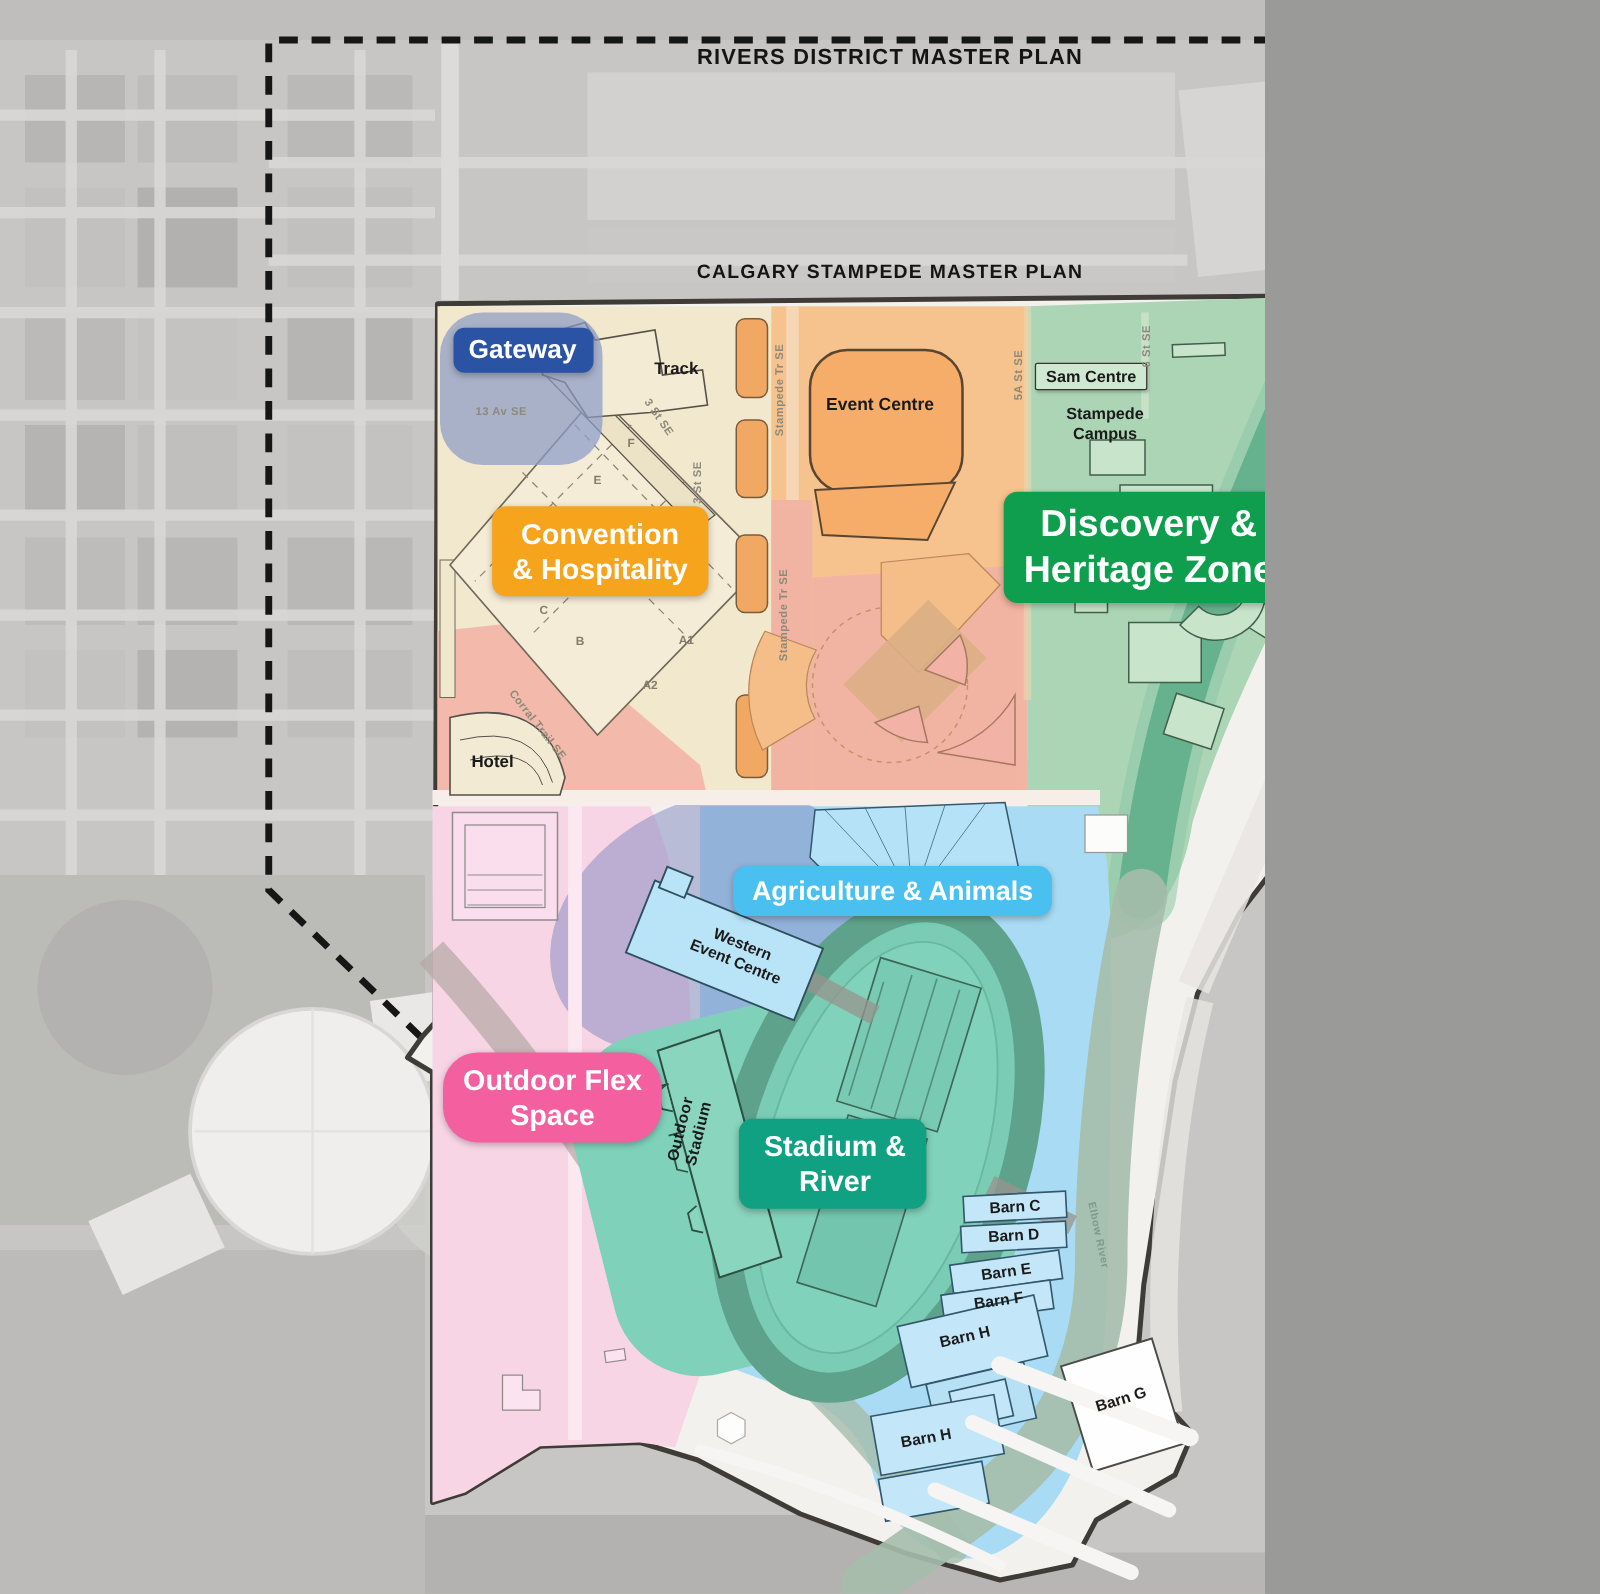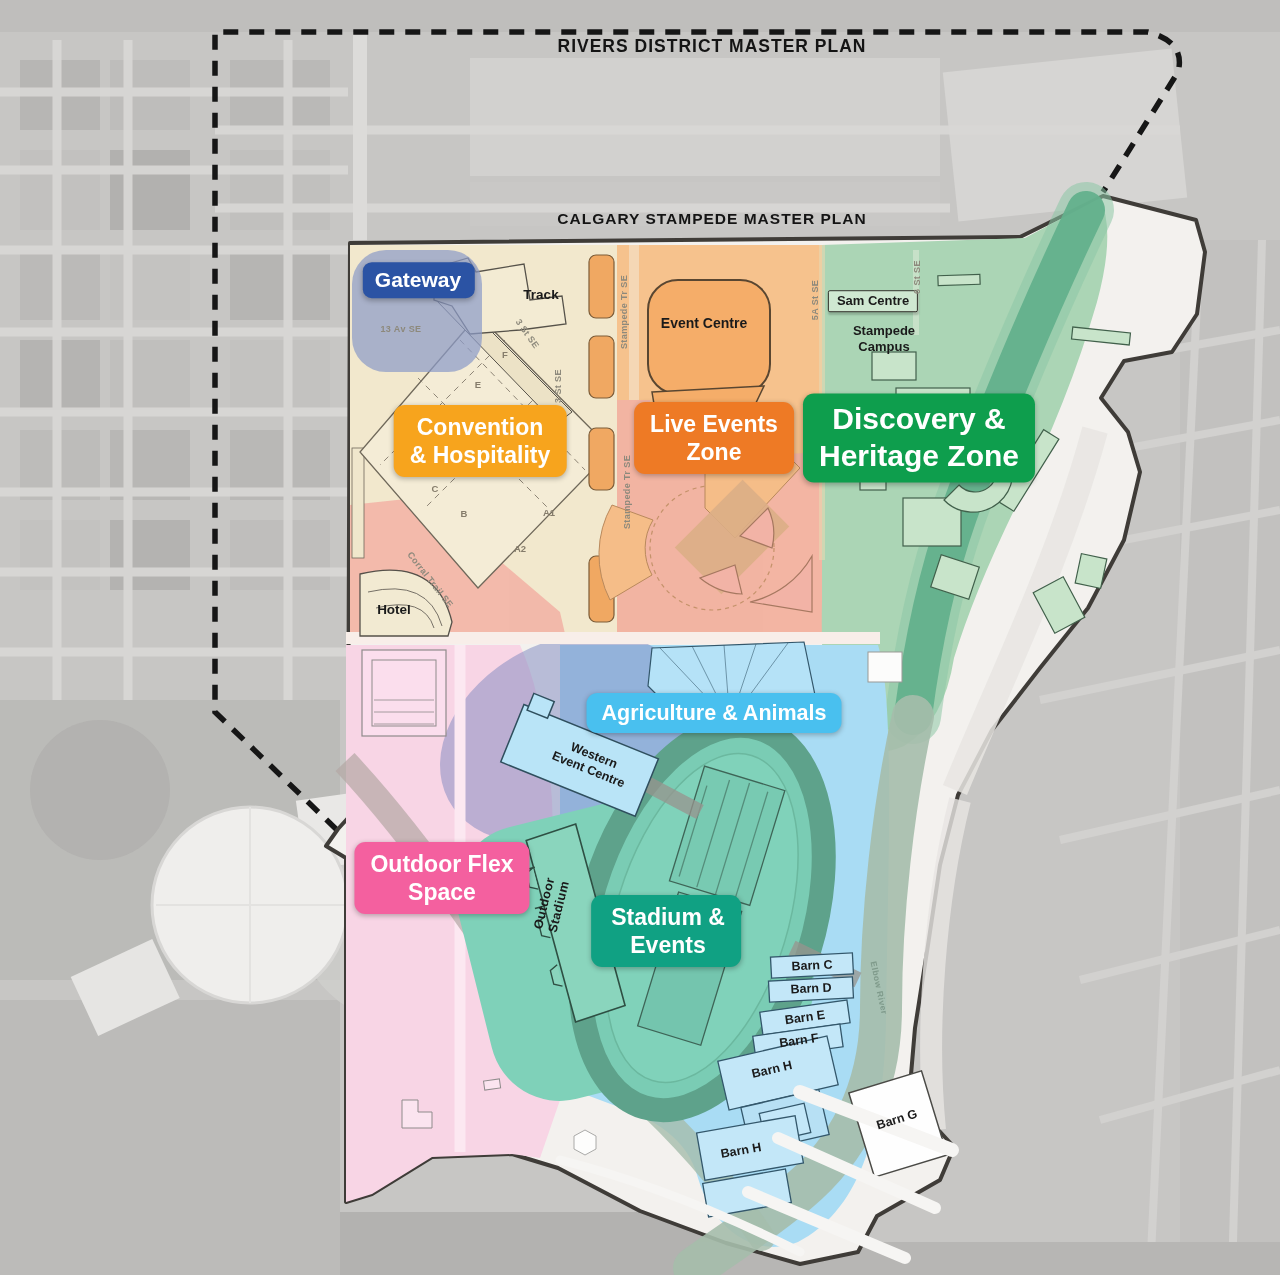--- a/index.html
+++ b/index.html
@@ -1,17 +1,17 @@
 <!DOCTYPE html>
 <html><head>
 <meta charset="utf-8">
 <style>
   html,body{margin:0;padding:0;background:#9a9a98;}
   #stage{
-    position:relative;width:1280px;height:1275px;overflow:hidden;
+    position:relative;width:1012px;height:1275px;overflow:hidden;
     font-family:"Liberation Sans",sans-serif;background:#c7c6c4;
   }
   #map-svg{position:absolute;left:0;top:0;}
   .lbl{
     position:absolute;white-space:nowrap;font-weight:700;color:#1a1a1a;
     transform:translate(-50%,-50%);line-height:1.2;text-align:center;
   }
   .title{letter-spacing:1px;color:#141414;}
   .street{
     font-size:9px;font-weight:600;color:#8d897c;letter-spacing:.4px;
@@ -283,40 +283,36 @@
 <div class="lbl title" style="left:712px;top:46px;font-size:17.5px;">RIVERS DISTRICT MASTER PLAN</div>
 <div class="lbl title" style="left:712px;top:219px;font-size:15.5px;">CALGARY STAMPEDE MASTER PLAN</div>
 
 <div class="badge badge-gateway" style="left:419px;top:280px;padding-left:12px;">Gateway</div>
 
 <div class="badge badge-convention" style="left:480px;top:441px;">
   <div>Convention</div>
   <div>&amp; Hospitality</div>
 </div>
 
-<div class="badge badge-live" style="left:714px;top:438px;">
-  <div>Live Events</div>
-  <div>Zone</div>
-</div>
 
 <div class="badge badge-discovery" style="left:919px;top:438px;">
   <div>Discovery &amp;</div>
   <div>Heritage Zone</div>
 </div>
 
 <div class="badge badge-agriculture" style="left:714px;top:713px;">Agriculture &amp; Animals</div>
 
-<div class="badge badge-flex" style="left:442px;top:878px;">
+<div class="badge badge-flex" style="left:442px;top:878px;border-radius:28px;">
   <div>Outdoor Flex</div>
   <div>Space</div>
 </div>
 
 <div class="badge badge-stadium" style="left:666px;top:931px;padding-left:20px;">
   <div>Stadium &amp;</div>
-  <div>Events</div>
+  <div>River</div>
 </div>
 
 <div class="lbl bld" style="left:541px;top:295px;">Track</div>
 <div class="lbl bld" style="left:704px;top:323px;font-size:14px;">Event Centre</div>
 <div class="lbl bld boxed" style="left:873px;top:301px;font-size:13px;">Sam Centre</div>
 <div class="lbl bld" style="left:884px;top:339px;font-size:13px;">
   <div>Stampede</div>
   <div>Campus</div>
 </div>
 <div class="lbl bld" style="left:394px;top:610px;">Hotel</div>

